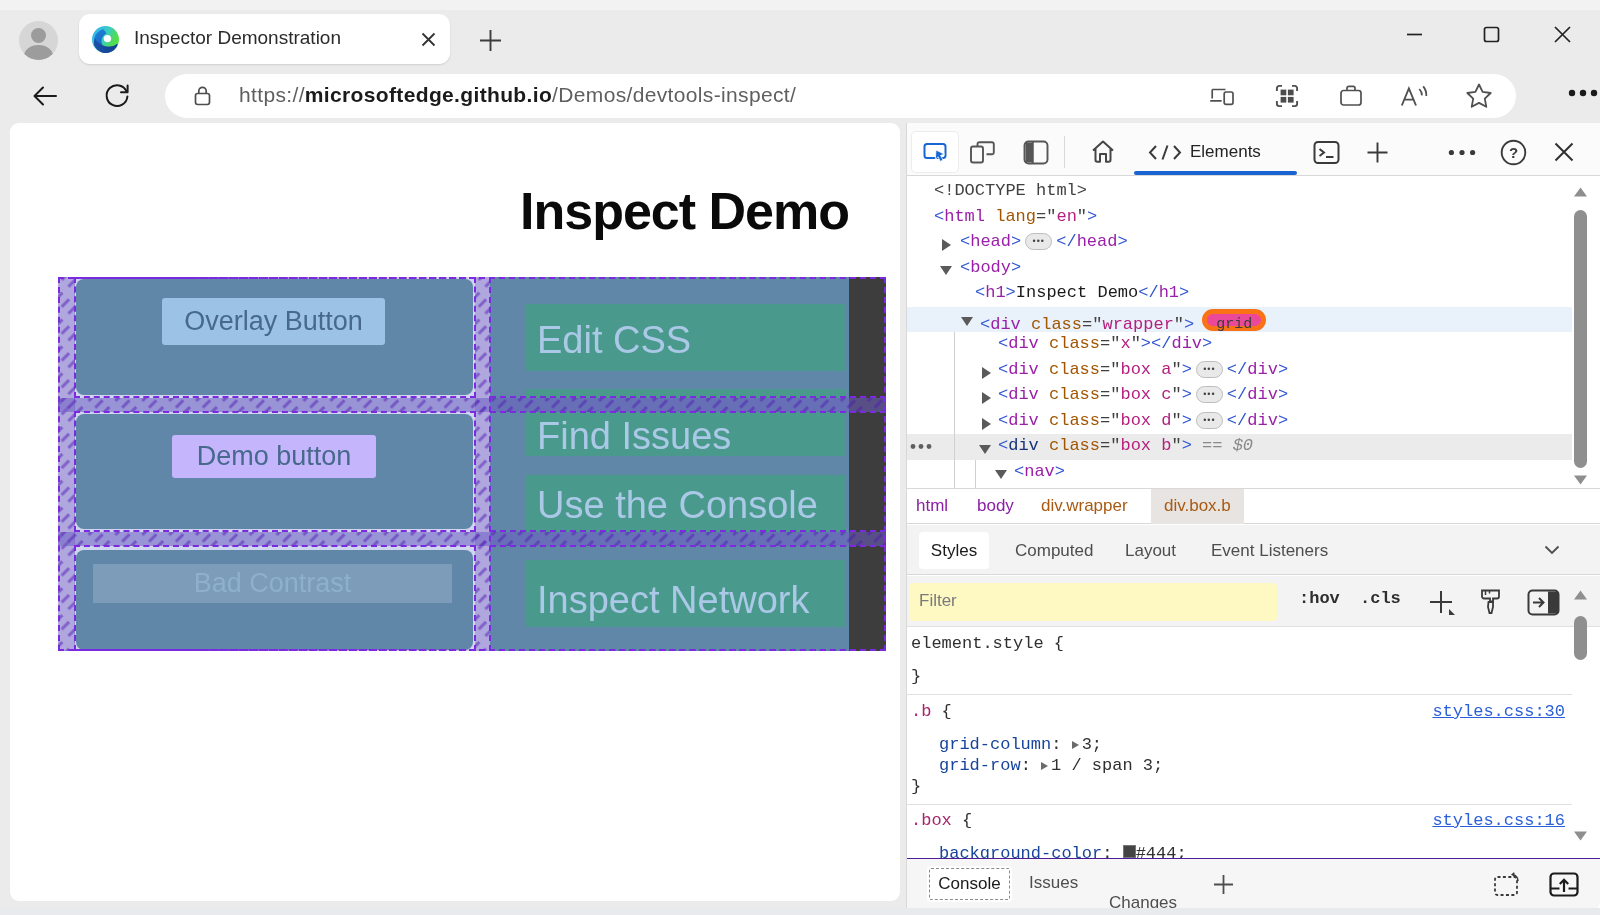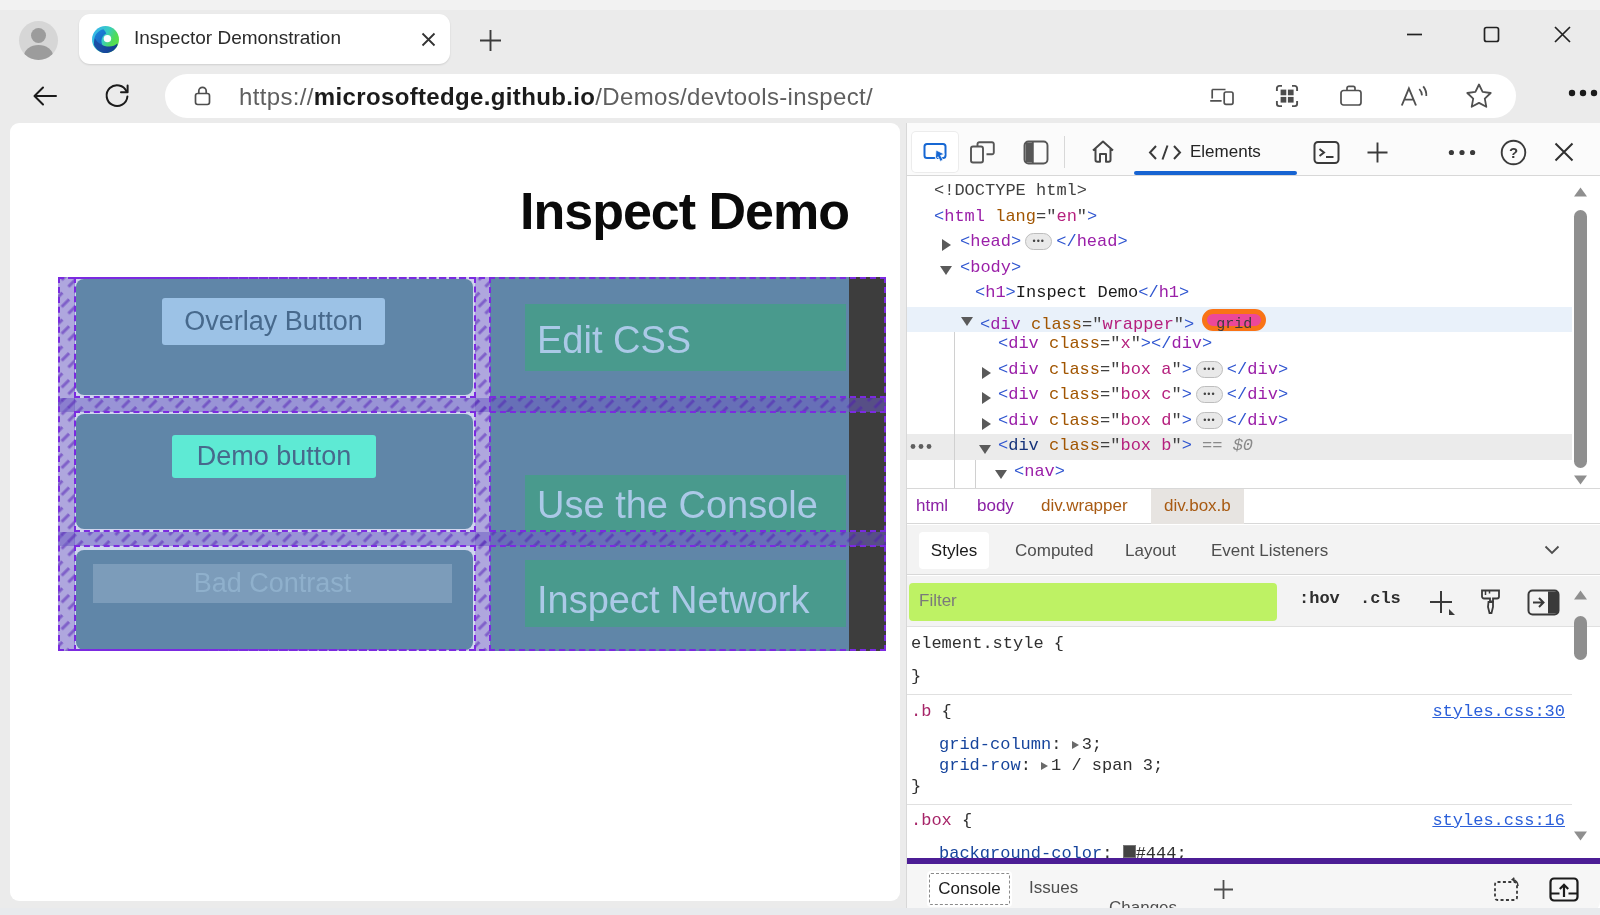--- a/index.html
+++ b/index.html
@@ -90,21 +90,21 @@
 <svg class="abs" style="left:104px;top:83px;" width="26" height="26" viewBox="0 0 26 26">
     <path d="M22.6 8.5 A 10.4 10.4 0 1 0 23.4 13.5" stroke="#1b1b1b" stroke-width="2" fill="none" stroke-linecap="round"></path>
     <path d="M23.6 2.6 V 9.2 H 17" stroke="#1b1b1b" stroke-width="2" fill="none" stroke-linecap="round" stroke-linejoin="round"></path>
   </svg>
 
 <div class="abs" style="left:165px;top:74px;width:1351px;height:44px;background:#ffffff;border-radius:22px;"></div>
 <svg class="abs" style="left:192px;top:85px;" width="21" height="22" viewBox="0 0 21 22">
     <rect x="3.5" y="8.5" width="14" height="11" rx="2.2" stroke="#4e4e4e" stroke-width="1.7" fill="none"></rect>
     <path d="M6.8 8.5 V6 a3.7 3.7 0 0 1 7.4 0 V8.5" stroke="#4e4e4e" stroke-width="1.7" fill="none"></path>
   </svg>
-<div class="abs" style="left:239px;top:83px;font-size:24px;letter-spacing:0.35px;color:#5f5f5f;">https://<b style="color:#1b1b1b;font-weight:700;">microsoftedge.github.io</b>/Demos/devtools-inspect/</div>
+<div class="abs" style="left:239px;top:83px;font-size:21px;letter-spacing:0.35px;color:#5f5f5f;">https://<b style="color:#1b1b1b;font-weight:700;">microsoftedge.github.io</b>/Demos/devtools-inspect/</div>
 
 <svg class="abs ico" style="left:1209px;top:85px;" width="27" height="22" viewBox="0 0 27 22">
     <path d="M3.2 4.5 H16.5 M3.2 4.5 V13.5 M1.2 15.8 H12.6" stroke-width="1.7"></path>
     <rect x="15.2" y="7" width="8.8" height="12.3" rx="1.8" stroke-width="1.7"></rect>
   </svg>
 <svg class="abs ico" style="left:1274px;top:83px;" width="26" height="26" viewBox="0 0 26 26">
     <path d="M8 2.9 H5.2 a2.3 2.3 0 0 0 -2.3 2.3 V8 M18 2.9 H20.8 a2.3 2.3 0 0 1 2.3 2.3 V8 M8 23.1 H5.2 a2.3 2.3 0 0 1 -2.3 -2.3 V18 M18 23.1 H20.8 a2.3 2.3 0 0 0 2.3 -2.3 V18" stroke-width="1.9"></path>
     <rect x="6.6" y="6.6" width="5.7" height="5.7" fill="#4c4c4c" stroke="none"></rect>
     <rect x="13.9" y="6.6" width="5.7" height="5.7" fill="#4c4c4c" stroke="none"></rect>
     <rect x="6.6" y="13.9" width="5.7" height="5.7" fill="#4c4c4c" stroke="none"></rect>
@@ -140,24 +140,25 @@
 
   <div class="abs" style="left:432px;top:0;width:359px;height:374px;background:#6086a8;"></div>
 
   <div class="abs" style="left:791px;top:0;width:37px;height:374px;background:#3d3d3d;"></div>
 
   <div class="abs" style="left:18px;top:2px;width:397px;height:116px;background:#6086a8;border-radius:8px;"></div>
   <div class="abs" style="left:18px;top:136.5px;width:397px;height:115px;background:#6086a8;border-radius:8px;"></div>
   <div class="abs" style="left:18px;top:272.5px;width:397px;height:100px;background:#6086a8;border-radius:8px;"></div>
 
   <div class="abs" style="left:104px;top:21px;width:223px;height:47px;background:#9cc2e6;border-radius:3px;text-align:center;line-height:47px;font-size:27px;color:#47698c;">Overlay Button</div>
-  <div class="abs" style="left:114px;top:158px;width:204px;height:43px;background:#5eead4;border-radius:3px;text-align:center;line-height:43px;font-size:27px;color:#47698c;">Demo button</div>
+  <div class="abs" style="left:114px;top:158px;width:204px;height:43px;background:#c4b5fd;border-radius:3px;text-align:center;line-height:43px;font-size:27px;color:#47698c;">Demo button</div>
   <div class="abs" style="left:35px;top:287px;width:359px;height:39px;background:#7c9cba;text-align:center;line-height:39px;font-size:27px;color:#8fb0cc;">Bad Contrast</div>
 
   <div class="abs" style="left:467px;top:27px;width:321px;height:67px;background:#499a8d;color:#abc9e7;font-size:38px;line-height:72px;padding-left:12px;">Edit CSS</div>
+  <div class="abs" style="left:467px;top:112px;width:321px;height:67px;background:#499a8d;color:#abc9e7;font-size:38px;line-height:94px;padding-left:12px;">Find Issues</div>
   <div class="abs" style="left:467px;top:198px;width:321px;height:67px;background:#499a8d;color:#abc9e7;font-size:38px;line-height:60px;padding-left:12px;">Use the Console</div>
   <div class="abs" style="left:467px;top:283px;width:321px;height:67px;background:#499a8d;color:#abc9e7;font-size:38px;line-height:80px;padding-left:12px;">Inspect Network</div>
 
   <div class="abs" style="left:432px;top:120.5px;width:359px;height:14px;background:#6086a8;"></div>
   <div class="abs" style="left:432px;top:254.5px;width:359px;height:14px;background:#6086a8;"></div>
 
   <svg width="0" height="0" style="position:absolute">
       <defs>
     <pattern id="hp" width="19" height="9.5" patternUnits="userSpaceOnUse" patternTransform="rotate(-45)">
       <line x1="0.5" y1="4.7" x2="11" y2="4.7" stroke="rgba(80,25,180,0.5)" stroke-width="3"></line>
@@ -296,21 +297,21 @@
   <div class="abs" style="left:12px;top:7px;width:70px;height:37px;background:#fff;border-radius:4px;text-align:center;line-height:37px;color:#1a1a1a;">Styles</div>
   <span class="abs" style="left:108px;top:16px;">Computed</span>
   <span class="abs" style="left:218px;top:16px;">Layout</span>
   <span class="abs" style="left:304px;top:16px;">Event Listeners</span>
   <svg class="abs" style="left:637px;top:20px;" width="16" height="10" viewBox="0 0 16 10">
       <path d="M1.5 1.5 L8 8 L14.5 1.5" stroke="#4e4e4e" stroke-width="1.8" fill="none"></path>
     </svg>
 </div>
 
 <div class="abs" style="left:907px;top:576px;width:693px;height:51px;background:#f3f3f3;border-bottom:1px solid #e0e0e0;">
-  <div class="abs" style="left:2px;top:7px;width:368px;height:38px;background:#bef264;border-radius:4px;font-size:17px;color:#7a7a7a;padding:8px 0 0 10px;">Filter</div>
+  <div class="abs" style="left:2px;top:7px;width:368px;height:38px;background:#fef9c3;border-radius:4px;font-size:17px;color:#7a7a7a;padding:8px 0 0 10px;">Filter</div>
   <span class="abs mono" style="left:392px;top:13px;font-size:17px;font-weight:bold;color:#2e2e2e;">:hov</span>
   <span class="abs mono" style="left:453px;top:13px;font-size:17px;font-weight:bold;color:#2e2e2e;">.cls</span>
   <svg class="abs" style="left:520px;top:12px;" width="30" height="30" viewBox="0 0 30 30">
       <path d="M14 3 V25 M3 14 H25" stroke="#3a3a3a" stroke-width="2"></path>
       <path d="M22 27 h6 l-6 -6 Z" fill="#3a3a3a"></path>
     </svg>
   <svg class="abs" style="left:570px;top:12px;" width="28" height="28" viewBox="0 0 28 28">
       <path d="M5 2.5 h17 v6 a2 2 0 0 1 -2 2 h-4 v3 h-3 v-3 H7 a2 2 0 0 1 -2 -2 Z" stroke="#3a3a3a" stroke-width="1.8" fill="none"></path>
       <path d="M11.5 14 h4.5 v5 l-1.5 6 h-2 l-1.5 -6 Z" stroke="#3a3a3a" stroke-width="1.8" fill="none"></path>
       <path d="M8.5 2.5 v4.5 M12.5 2.5 v3" stroke="#3a3a3a" stroke-width="1.5"></path>
@@ -338,21 +339,21 @@
   <div class="abs" style="right:7px;top:75px;"><span class="lnk">styles.css:30</span></div>
   <div class="abs" style="left:32px;top:108px;"><span class="pn">grid-column</span>: <span class="sarr"></span>3;</div>
   <div class="abs" style="left:32px;top:129px;"><span class="pn">grid-row</span>: <span class="sarr"></span>1 / span 3;</div>
   <div class="abs" style="left:4px;top:150px;">}</div>
   <div class="abs" style="left:0;top:177px;width:665px;height:1px;background:#e0e0e0;"></div>
   <div class="abs" style="left:4px;top:184px;"><span class="sel">.box</span> {</div>
   <div class="abs" style="right:7px;top:184px;"><span class="lnk">styles.css:16</span></div>
   <div class="abs" style="left:32px;top:217px;"><span class="pn">background-color</span>: <span style="display:inline-block;width:13px;height:13px;background:#444;border:1px solid #777;"></span>#444;</div>
 </div>
 
-<div class="abs" style="left:907px;top:858px;width:693px;height:55px;background:#f6f6f6;border-top:6px solid #4c1d95;border-radius:0 0 12px 0;font-size:17px;color:#4e4e4e;">
+<div class="abs" style="left:907px;top:858px;width:693px;height:55px;background:#f6f6f6;border-top:1px solid #4c1d95;border-radius:0 0 12px 0;font-size:17px;color:#4e4e4e;">
   <div class="abs" style="left:20px;top:7px;width:85px;height:36px;background:#fff;border-radius:4px;outline:1px dashed #8a8a8a;outline-offset:-3px;text-align:center;line-height:36px;color:#1a1a1a;">Console</div>
   <span class="abs" style="left:122px;top:14px;text-align:right;">Issues</span>
   <span class="abs" style="left:202px;top:14px;margin-top:20px;">Changes</span>
   <svg class="abs" style="left:306px;top:15px;" width="21" height="21" viewBox="0 0 21 21">
       <path d="M10.5 1 V20 M1 10.5 H20" stroke="#4e4e4e" stroke-width="1.8"></path>
     </svg>
   <svg class="abs" style="left:586px;top:13px;" width="31" height="26" viewBox="0 0 31 26">
       <rect x="2" y="5" width="22" height="18" rx="2.5" stroke="#3a3a3a" stroke-width="1.8" fill="none" stroke-dasharray="3 2.4"></rect>
       <path d="M25 9 a6.5 6.5 0 0 0 -5.5 -6.5 l1.8 -1.8 M19.5 2.5 l1.8 1.8" stroke="#3a3a3a" stroke-width="1.6" fill="none"></path>
     </svg>

